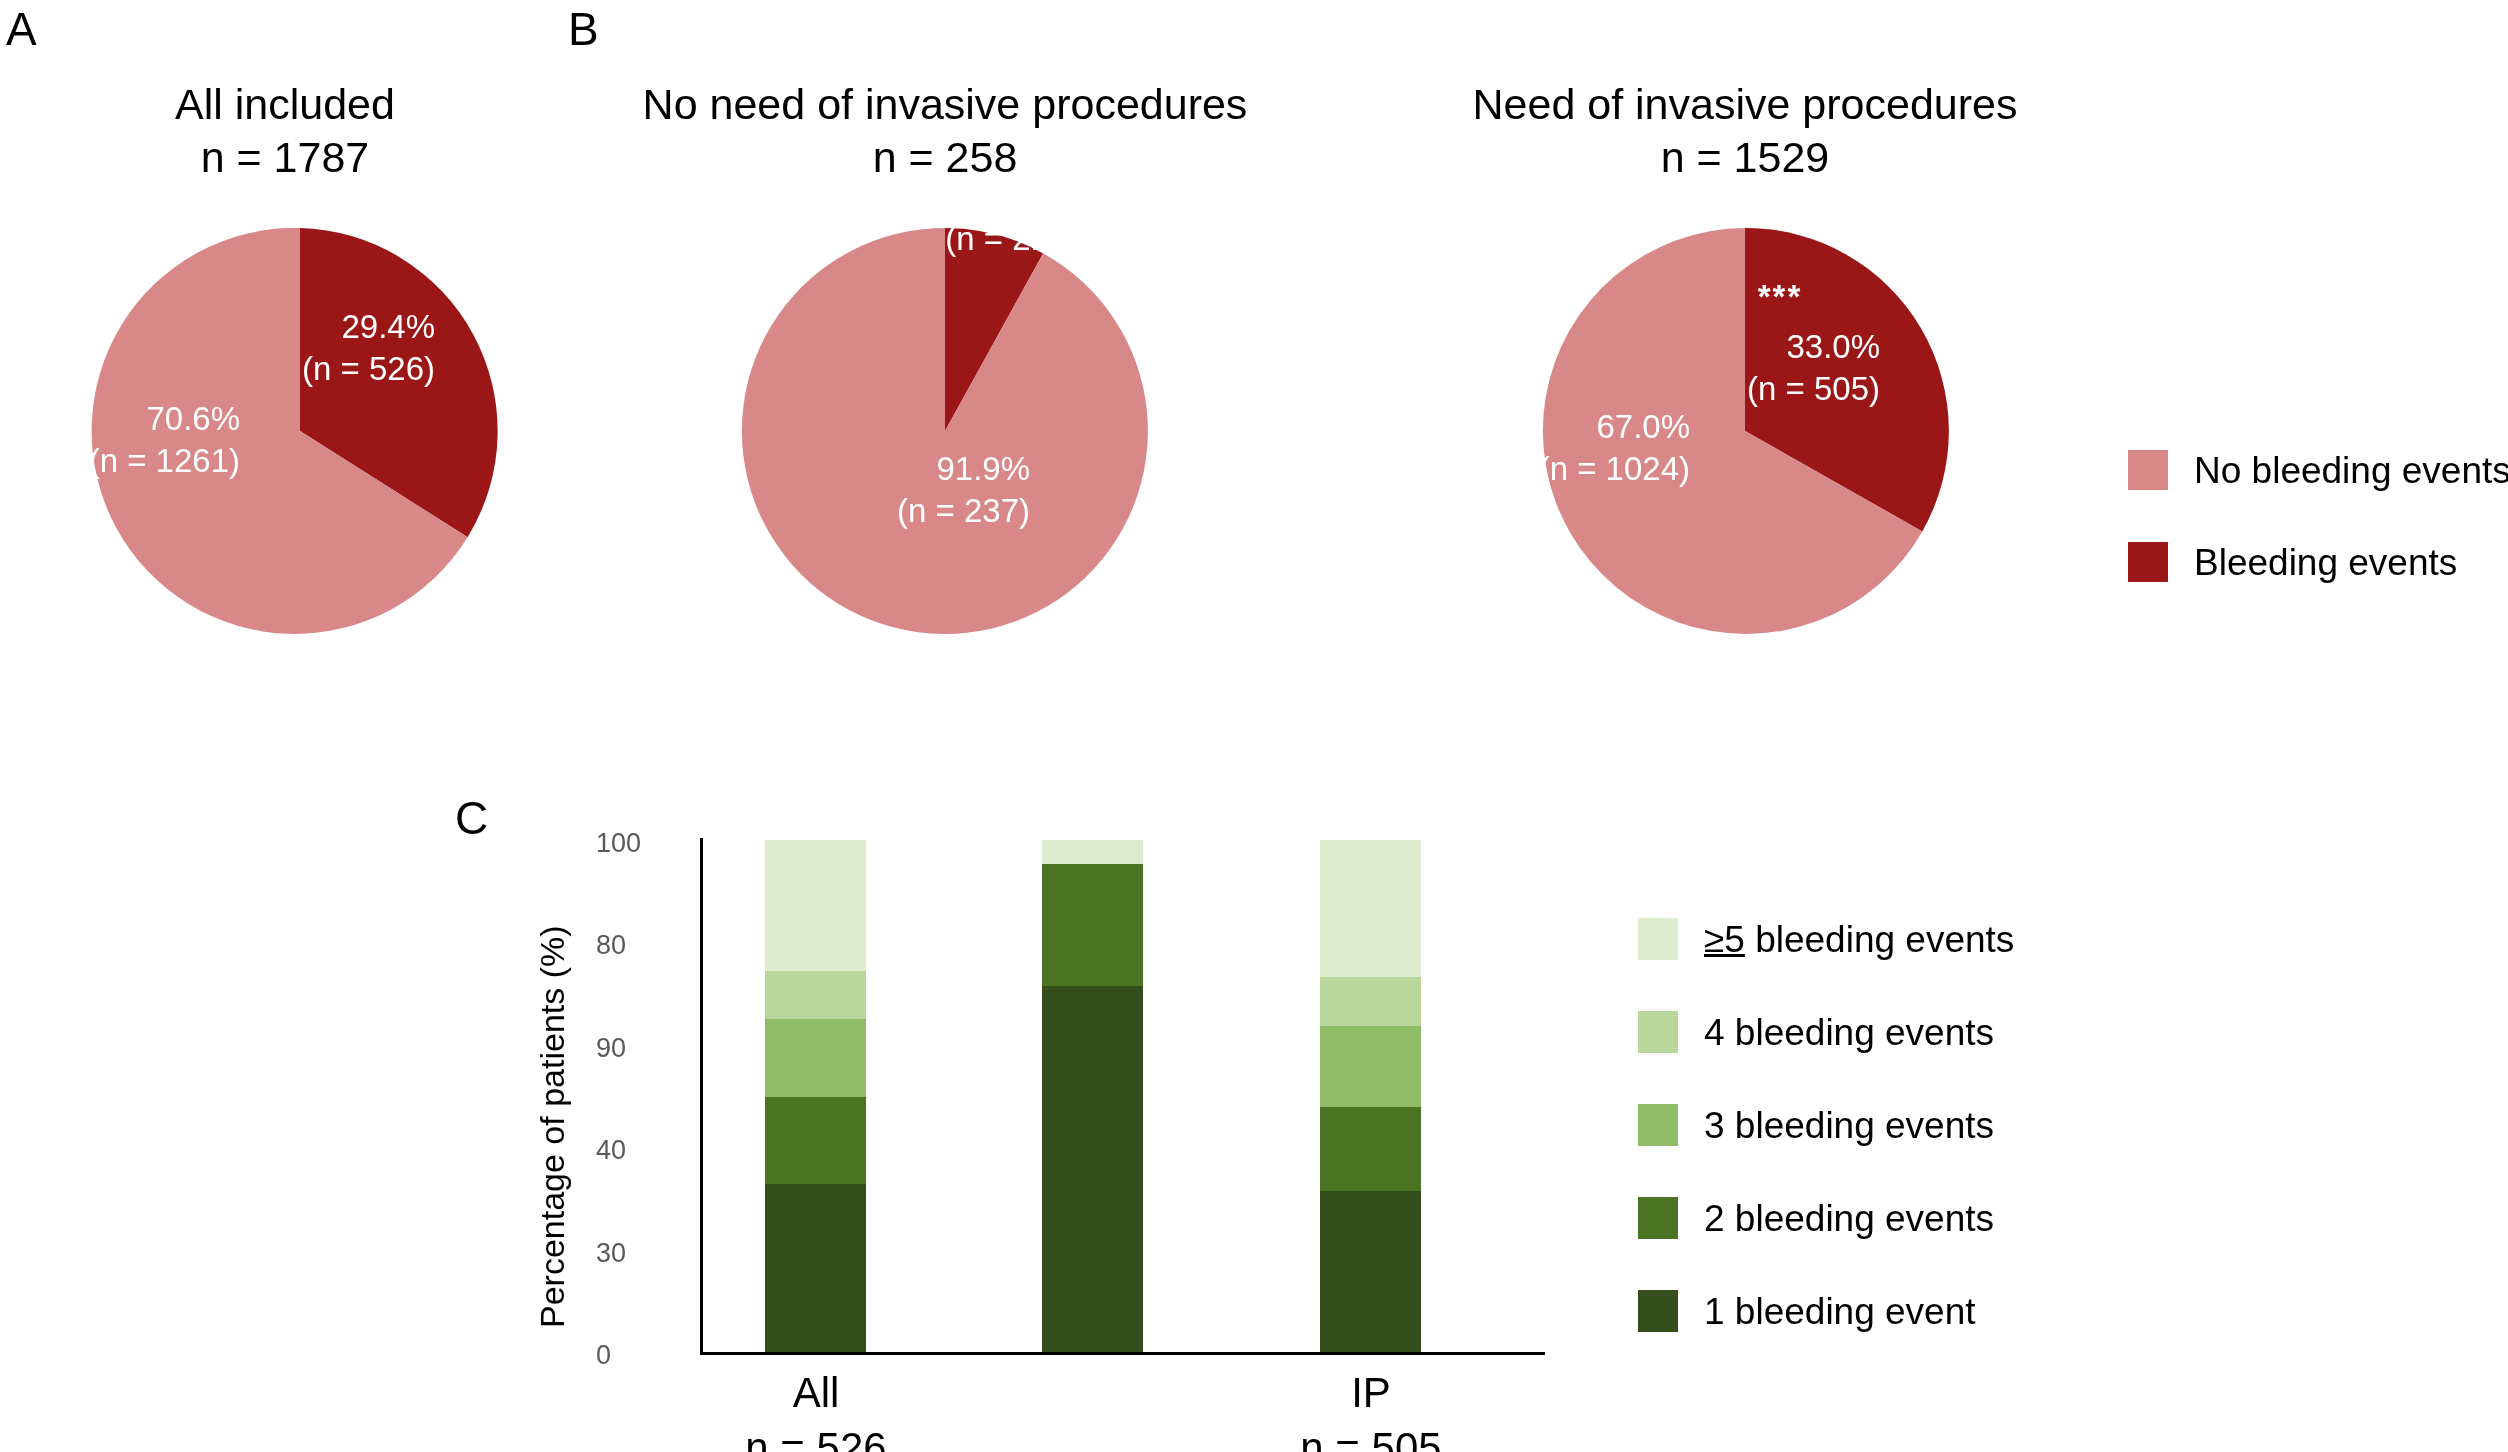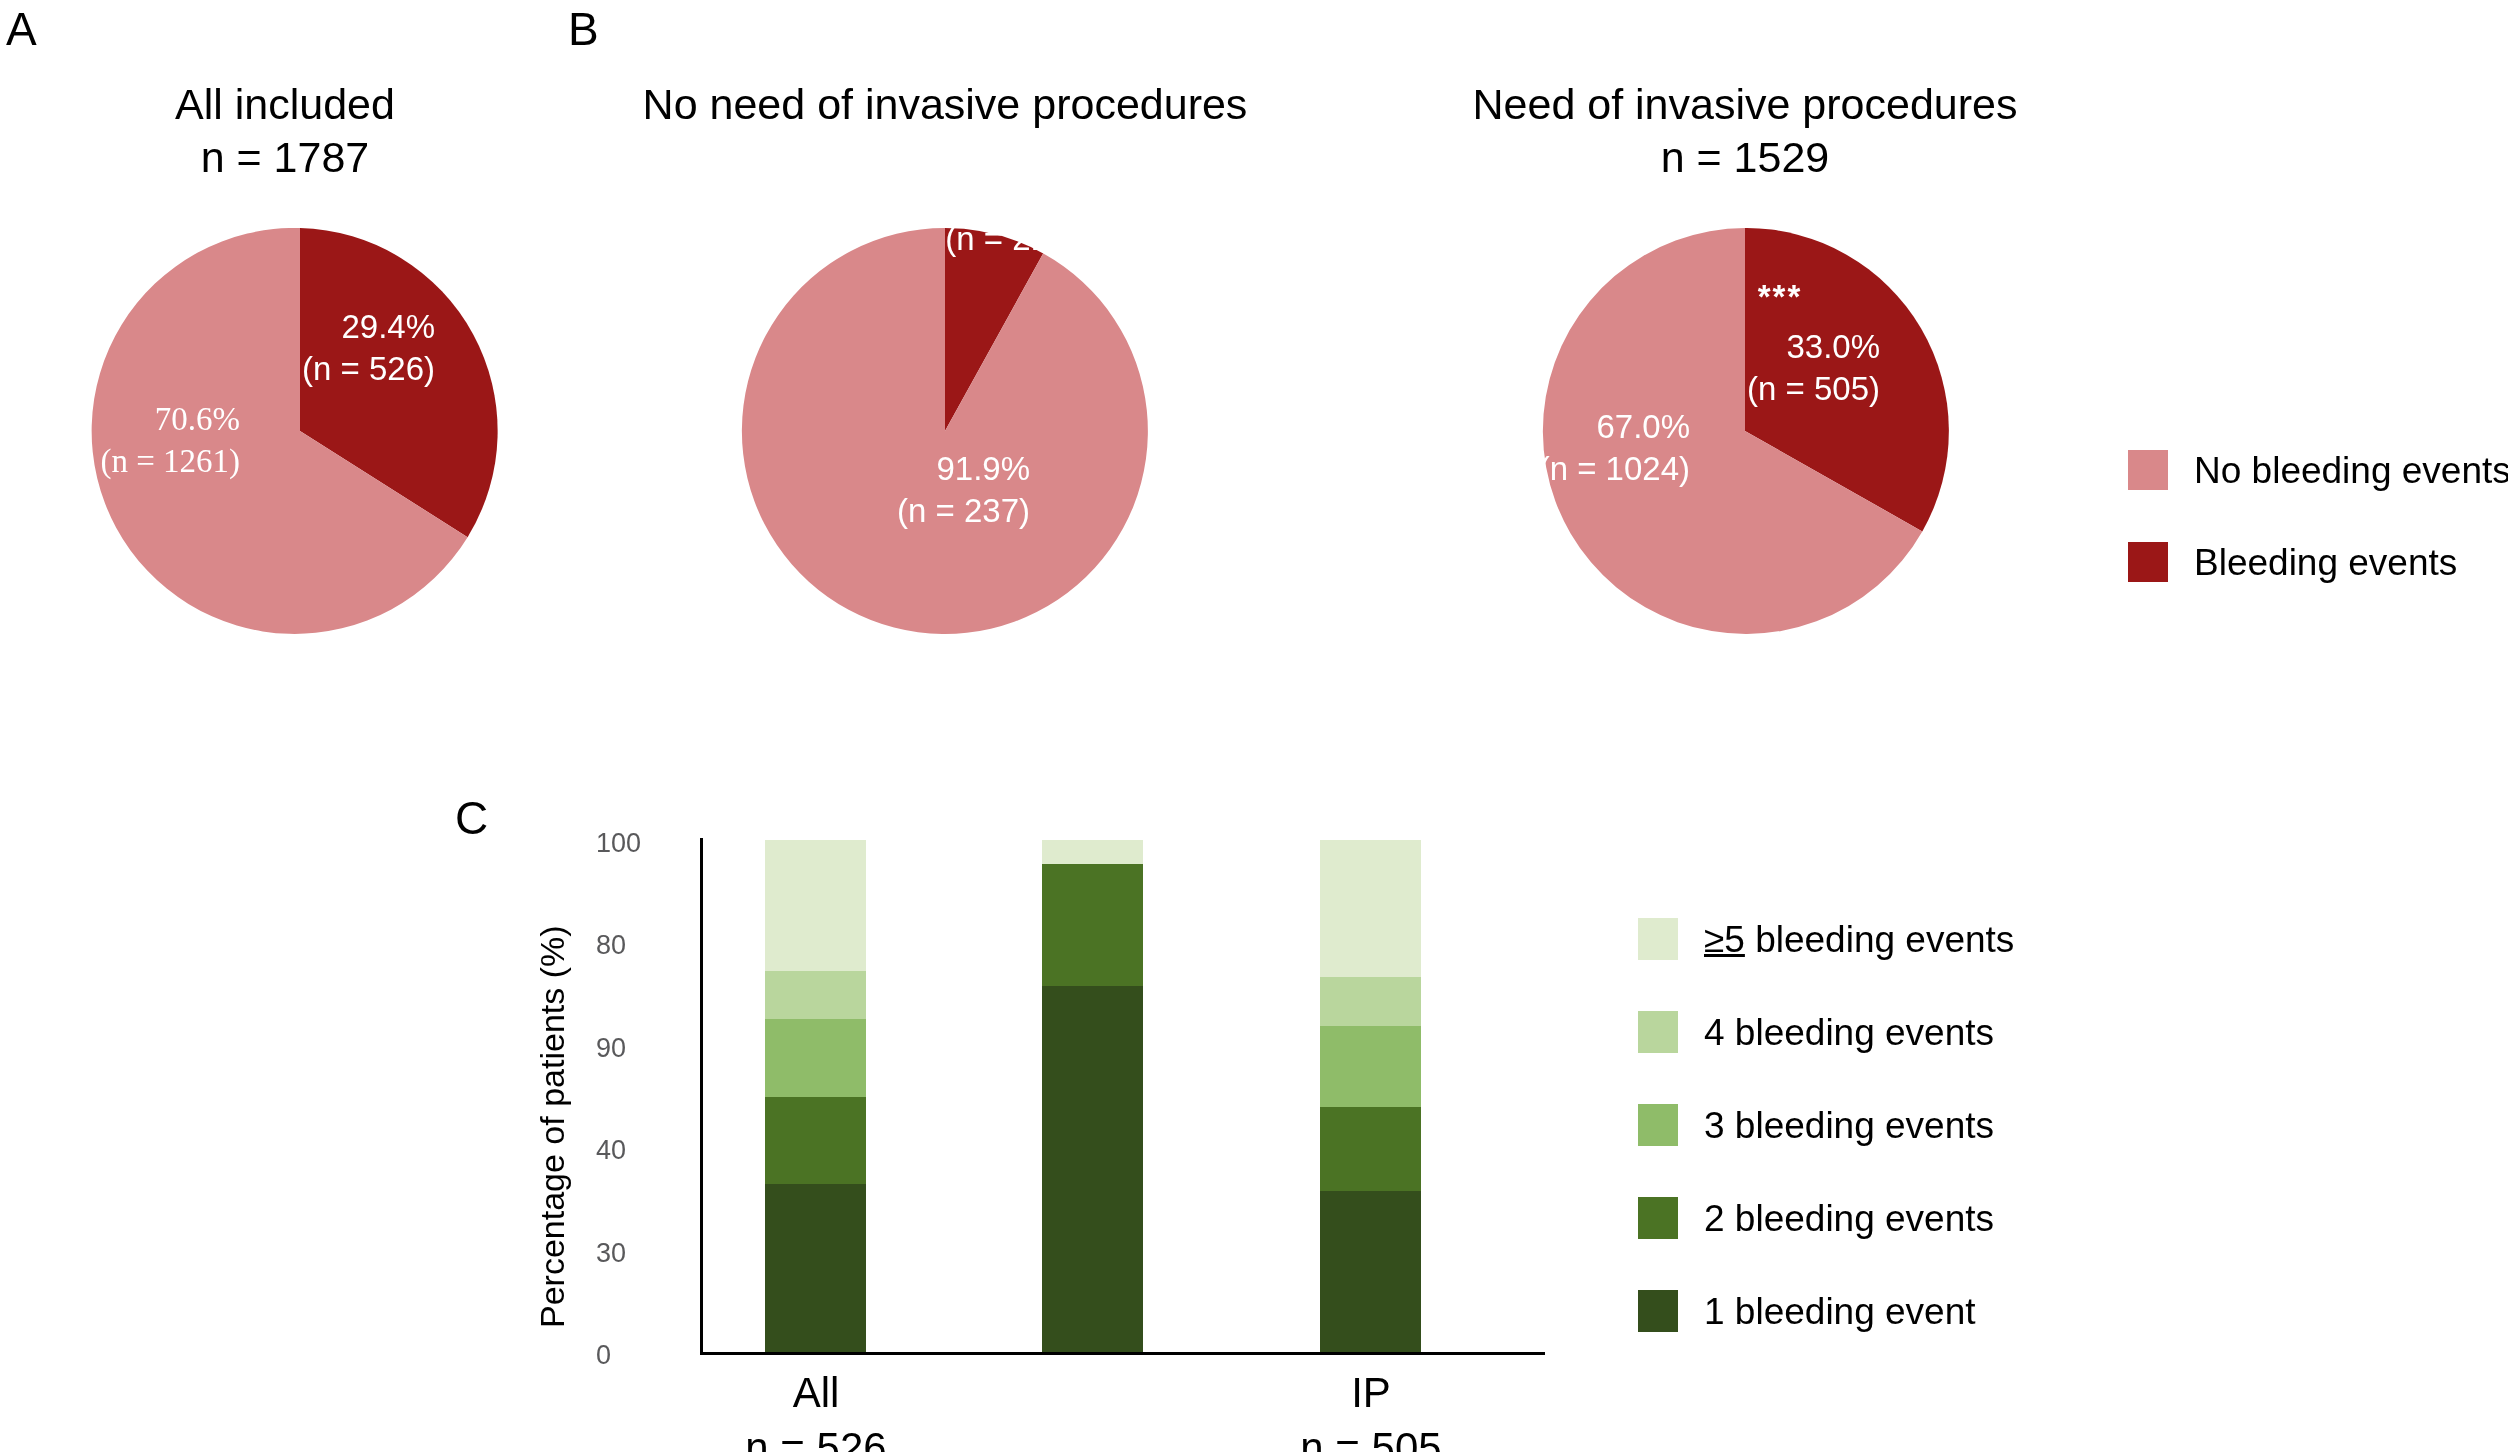--- a/index.html
+++ b/index.html
@@ -39,29 +39,30 @@
 <div class="pie-wrap" style="left:30px;top:228px;">
   <svg class="pie-svg" width="540" height="406" viewBox="0 0 540 406">
 
     <path d="M270,203 L270,0 A203,203 0 0,1 437.6,309.2 Z" fill="#9b1717"></path>
     <path d="M270,203 L437.6,309.2 A203,203 0 1,1 270,0 Z" fill="#d9888a"></path>
   </svg>
   <div class="pie-lbl" style="left:205px;top:78px;width:200px;">
     <div>29.4%</div>
     <div>(n = 526)</div>
   </div>
-  <div class="pie-lbl" style="left:-10px;top:170px;width:220px;font-family:Liberation Serif, serif;">
+  <div class="pie-lbl" style="left:-10px;top:170px;width:220px;">
     <div>70.6%</div>
     <div>(n = 1261)</div>
   </div>
 </div>
 
 <div class="abs" style="left:595px;top:78px;width:700px;">
   <div class="pie-title">
     <div>No need of invasive procedures</div>
+    <div>n = 258</div>
   </div>
 </div>
 <div class="pie-wrap" style="left:675px;top:228px;">
   <svg class="pie-svg" width="540" height="406" viewBox="0 0 540 406">
     <path d="M270,203 L270,0 A203,203 0 0,1 368.2,25.4 Z" fill="#9b1717"></path>
     <path d="M270,203 L368.2,25.4 A203,203 0 1,1 270,0 Z" fill="#d9888a"></path>
   </svg>
   <div class="pie-lbl" style="left:195px;top:-52px;width:190px;">
     <div>8.1%</div>
     <div>(n = 21)</div>

